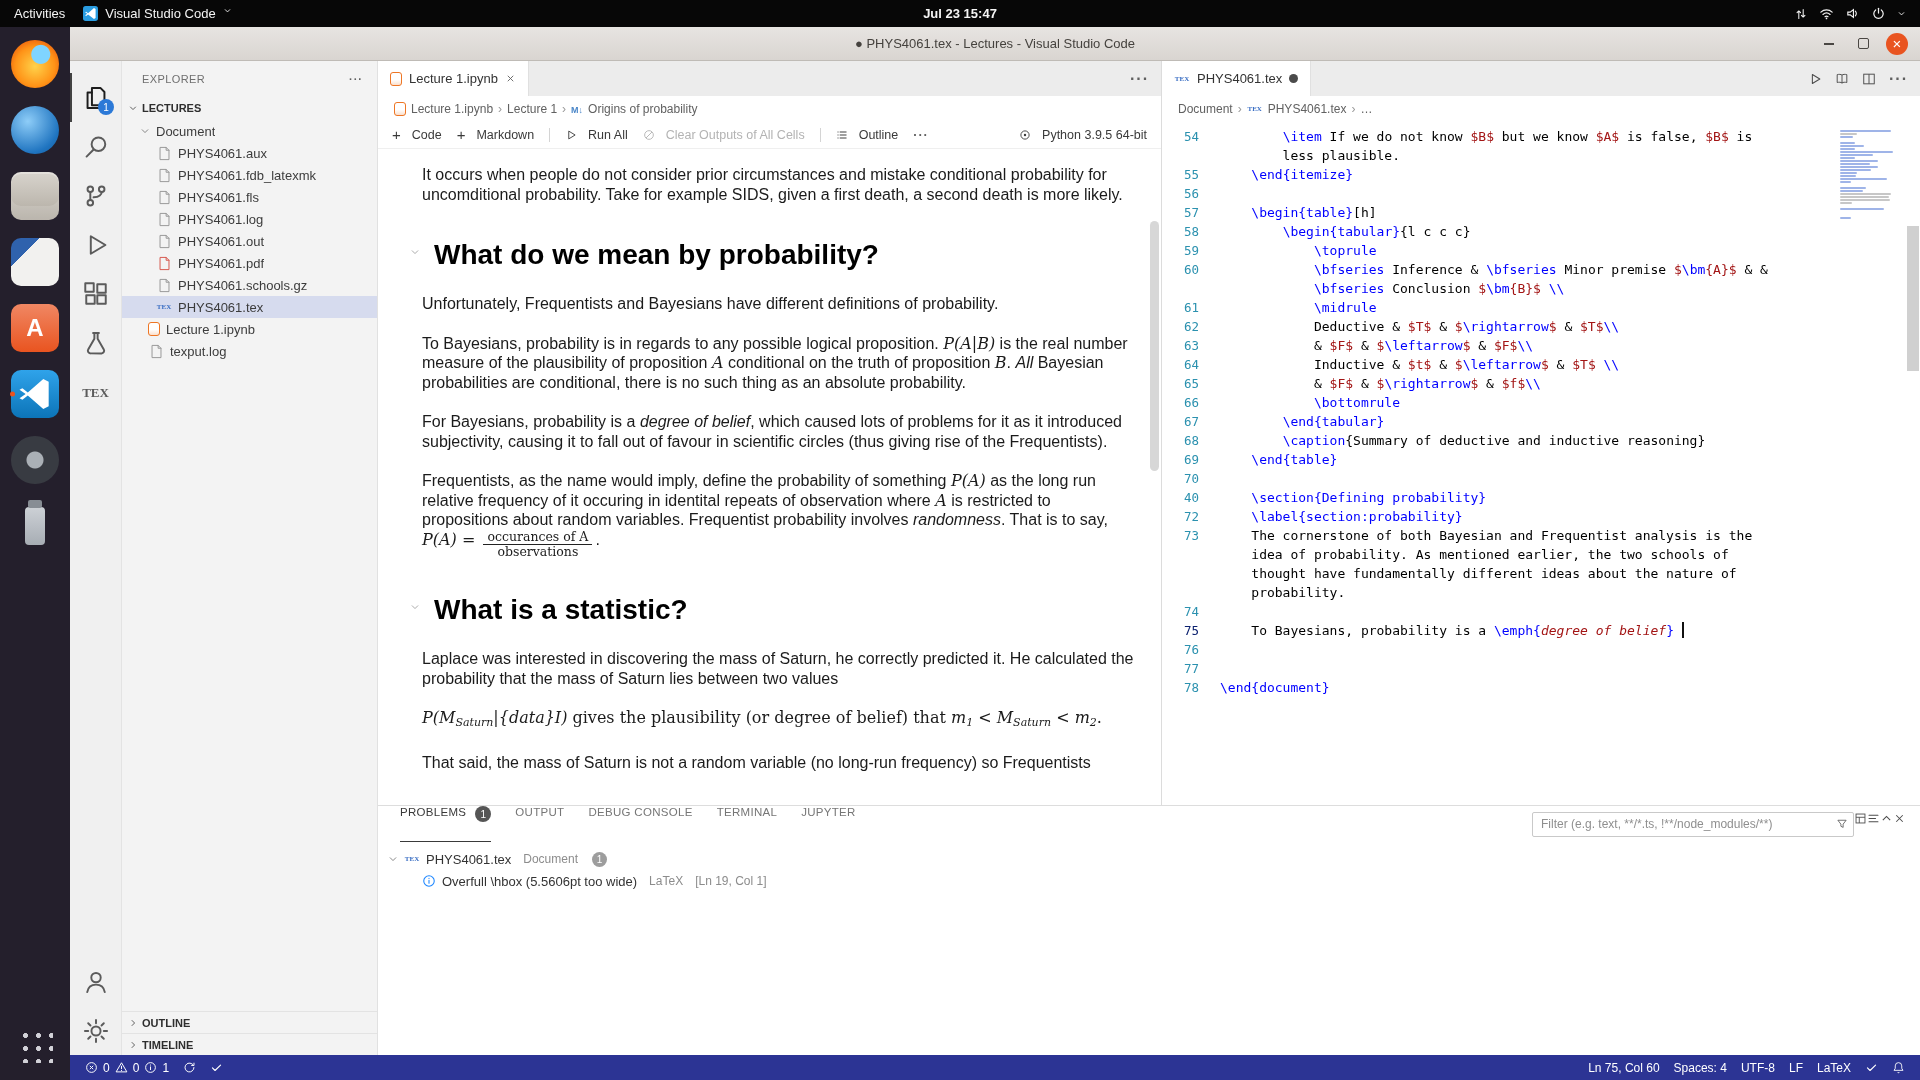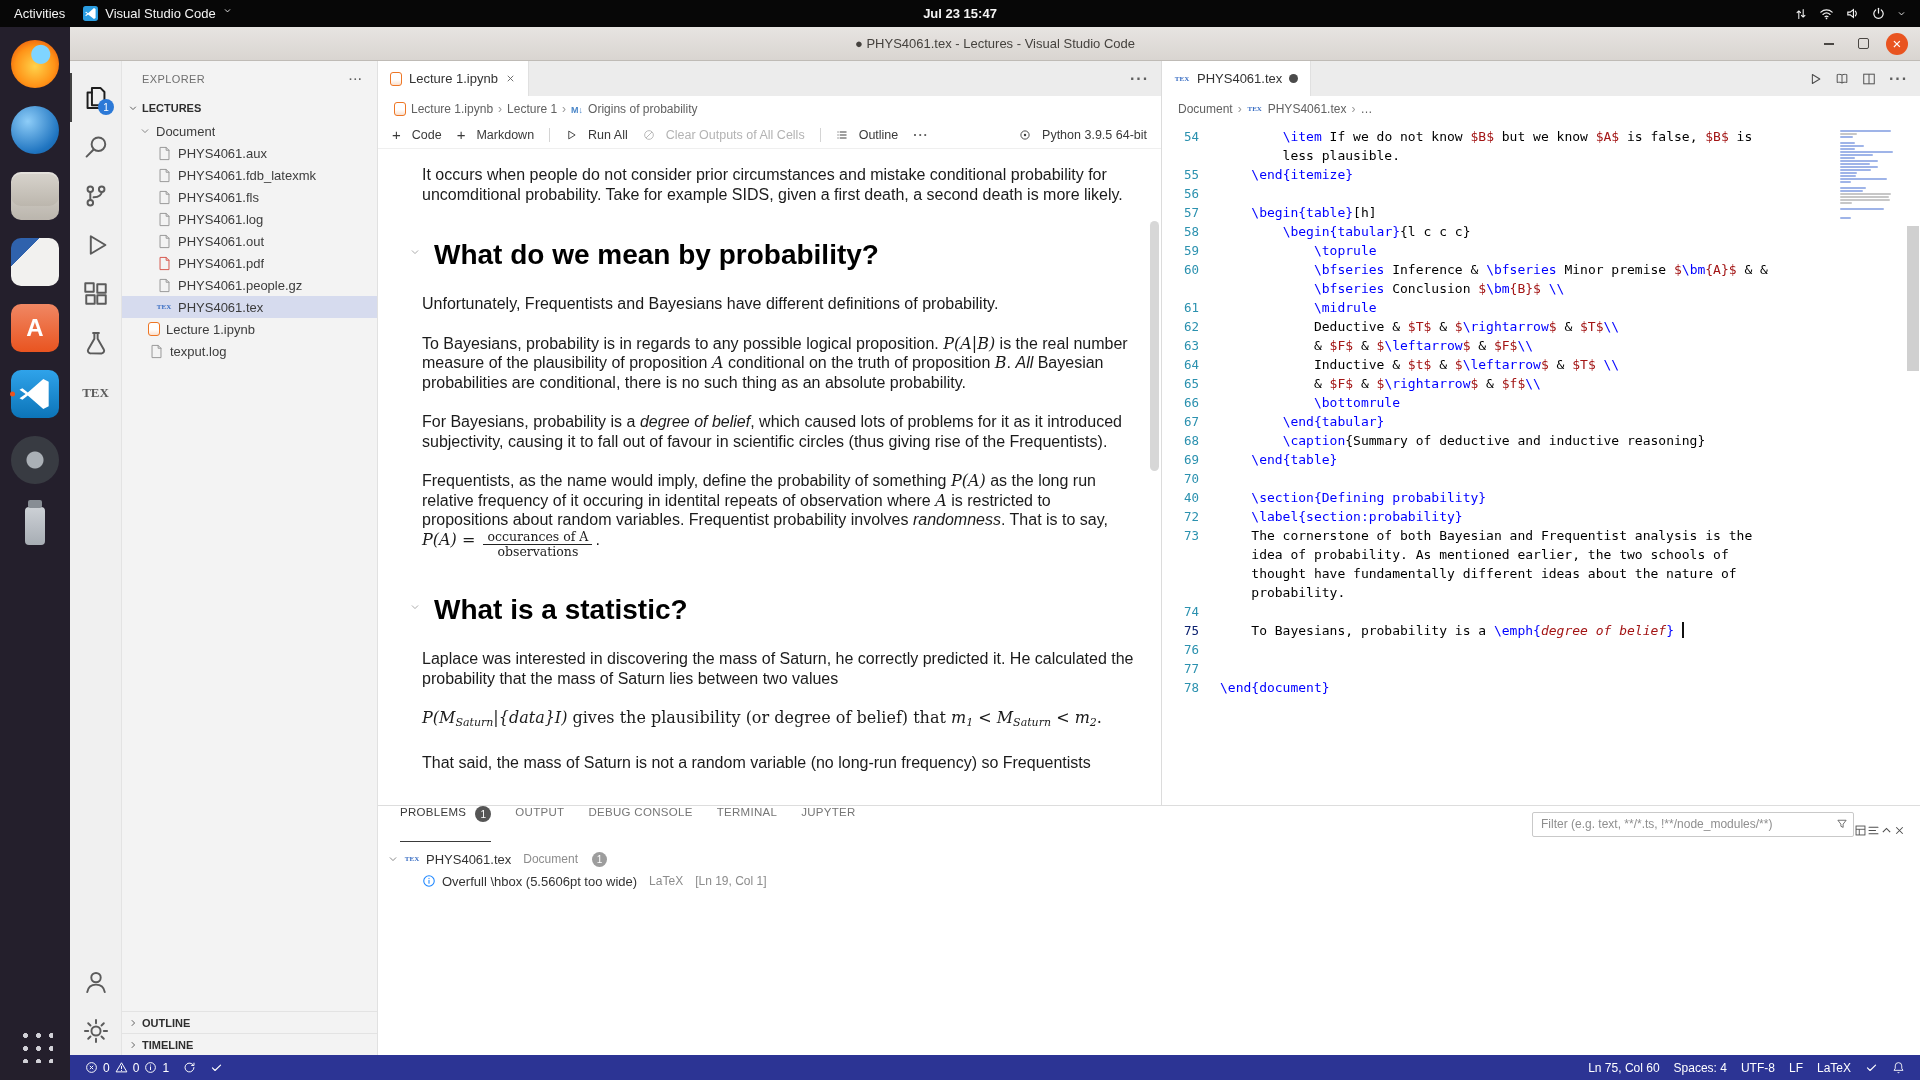--- a/index.html
+++ b/index.html
@@ -125,21 +125,21 @@
 .mm-bar{height:2px;margin-bottom:1px;border-radius:1px;background:#c7c7c7}
 .mm-bar.cmd{background:#9fb4e8}
 .vthumb{position:absolute;top:105px;right:1px;width:12px;height:145px;background:rgba(100,100,100,.3)}
 
 
 .panel{flex:0 0 250px;border-top:1px solid #ddd;display:flex;flex-direction:column;background:#fff}
 .panel-head{flex:0 0 36px;display:flex;align-items:center;padding:0 14px 0 22px}
 .ptab{height:36px;display:flex;align-items:flex-start;gap:9px;margin-right:24px;font-size:11.5px;letter-spacing:.3px;color:#767676;border-bottom:1px solid transparent}
 .ptab.active{color:#3a3a3a;border-bottom-color:#3a3a3a}
 .pbadge{min-width:16px;height:16px;border-radius:8px;background:#555;color:#fff;font-size:10px;display:flex;align-items:center;justify-content:center;padding:0 4px}
-.panel-right{margin-left:auto;display:flex;align-items:flex-end;color:#4d4d4d}
+.panel-right{margin-left:auto;display:flex;align-items:flex-start;color:#4d4d4d}
 .panel-right .icn{display:flex}
 .filter-wrap{position:relative}
 .filter{width:322px;height:25px;border:1px solid #c9c9c9;border-radius:2px;font-size:12px;padding:0 26px 0 8px;color:#333;outline:none;font-family:inherit;background:#fff}
 .filter::placeholder{color:#8f8f8f}
 .funnel{position:absolute;right:6px;top:50%;transform:translateY(-50%);color:#555;display:flex}
 .panel-body{padding:6px 0;font-size:13px;color:#333}
 .prow{height:22px;display:flex;align-items:center;gap:6px;padding:0 10px}
 .prow.item{padding-left:44px}
 .ppath{color:#8c8c8c;font-size:12px;margin-left:6px}
 .pcount{min-width:15px;height:15px;border-radius:8px;background:#9d9d9d;color:#fff;font-size:10px;display:flex;align-items:center;justify-content:center;margin-left:8px;padding:0 3px}
@@ -405,21 +405,21 @@
                 </span>
                 <span class="tlabel">PHYS4061.pdf</span>
               </div>
               <div class="trow" style="padding-left: 34px;">
                 <span class="fic fic-file">
                   <svg width="13" height="15" viewBox="0 0 16 18">
                     <path d="M3 1.5h7L13.5 5v11.5H3z" stroke="currentColor" fill="none" stroke-width="1.2" stroke-linecap="round" stroke-linejoin="round"></path>
                     <path d="M10 1.5V5h3.5" stroke="currentColor" fill="none" stroke-width="1.2" stroke-linecap="round" stroke-linejoin="round"></path>
                   </svg>
                 </span>
-                <span class="tlabel">PHYS4061.people.gz</span>
+                <span class="tlabel">PHYS4061.schools.gz</span>
               </div>
               <div class="trow selected" style="padding-left: 34px;">
                 <span class="fic fic-tex"></span>
                 <span class="tlabel">PHYS4061.tex</span>
               </div>
               <div class="trow" style="padding-left: 26px;">
                 <span class="fic fic-notebook"></span>
                 <span class="tlabel">Lecture 1.ipynb</span>
               </div>
               <div class="trow" style="padding-left: 26px;">

